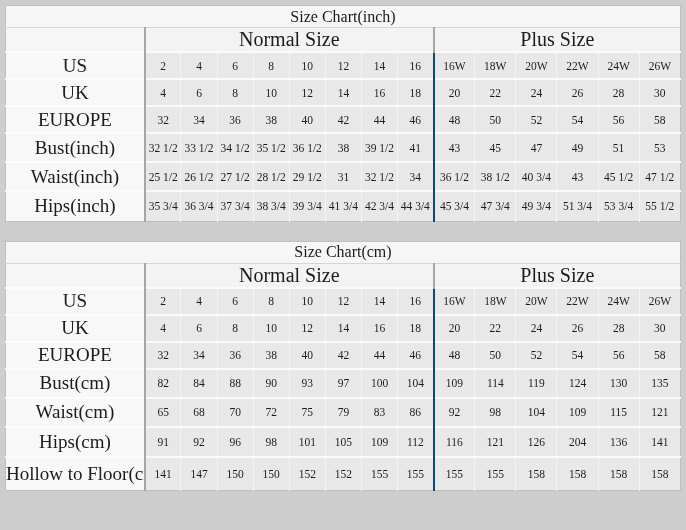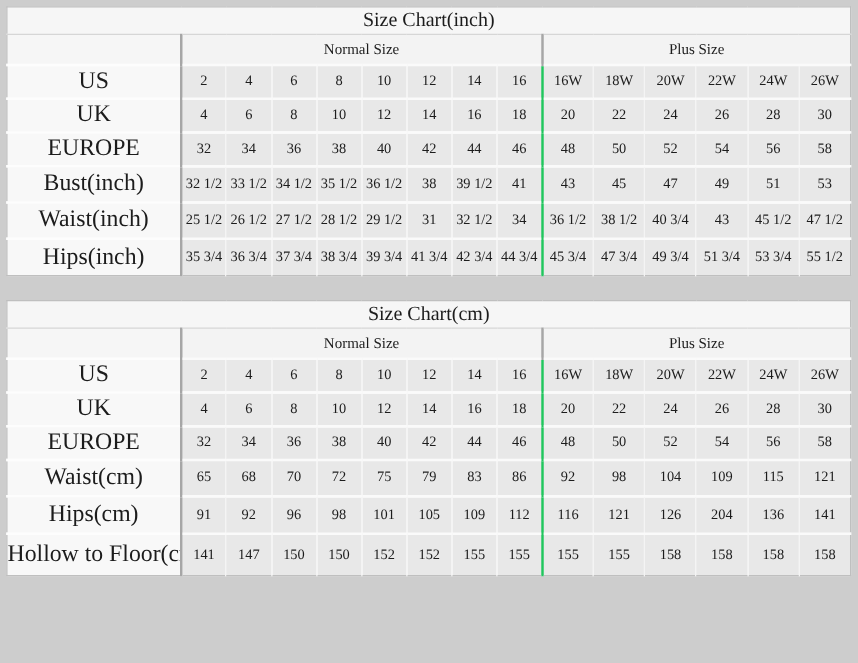--- a/index.html
+++ b/index.html
@@ -29,39 +29,39 @@
     font-size:16px;background:#f6f6f6;
     border-bottom:1px solid #d6d6d6;
     text-align:center;
   }
   td.corner{
     background:#f6f6f6;
     border-right:2px solid #a6a6a6;
     border-bottom:1px solid #d6d6d6;
   }
   td.group{
-    font-size:12px;background:#f3f3f3;
+    font-size:20px;background:#f3f3f3;
     border-bottom:1px solid #d6d6d6;
   }
   td.g-plus{border-left:2px solid #a6a6a6;}
   th.rowlabel{
     font-weight:normal;font-size:19px;
     background:#f8f8f8;
     border-right:2px solid #a6a6a6;
     border-top:2px solid #fdfdfd;
     white-space:nowrap;
   }
   td.d{
     font-size:11.5px;background:#e8e8e8;
     border-left:1px solid #f4f4f4;
     border-top:2px solid #fafafa;
     white-space:nowrap;
   }
   td.d.first-data{border-left:2px solid #a6a6a6;}
-  td.d.first-plus{border-left:2px solid #22c55e;}
+  td.d.first-plus{border-left:2px solid #0c4a6e;}
 </style>
 </head>
 <body>
 
 <table class="size-table">
   <colgroup>
     <col class="c-label">
     <col class="c-n">
       <col class="c-n">
       <col class="c-n">
@@ -262,20 +262,37 @@
         <td class="d">42</td>
         <td class="d">44</td>
         <td class="d">46</td>
         <td class="d first-plus">48</td>
         <td class="d">50</td>
         <td class="d">52</td>
         <td class="d">54</td>
         <td class="d">56</td>
         <td class="d">58</td>
       </tr>
+      <tr class="r-data r-data-3">
+        <th class="rowlabel">Bust(cm)</th>
+        <td class="d first-data">82</td>
+        <td class="d">84</td>
+        <td class="d">88</td>
+        <td class="d">90</td>
+        <td class="d">93</td>
+        <td class="d">97</td>
+        <td class="d">100</td>
+        <td class="d">104</td>
+        <td class="d first-plus">109</td>
+        <td class="d">114</td>
+        <td class="d">119</td>
+        <td class="d">124</td>
+        <td class="d">130</td>
+        <td class="d">135</td>
+      </tr>
       <tr class="r-data r-data-4">
         <th class="rowlabel">Waist(cm)</th>
         <td class="d first-data">65</td>
         <td class="d">68</td>
         <td class="d">70</td>
         <td class="d">72</td>
         <td class="d">75</td>
         <td class="d">79</td>
         <td class="d">83</td>
         <td class="d">86</td>

